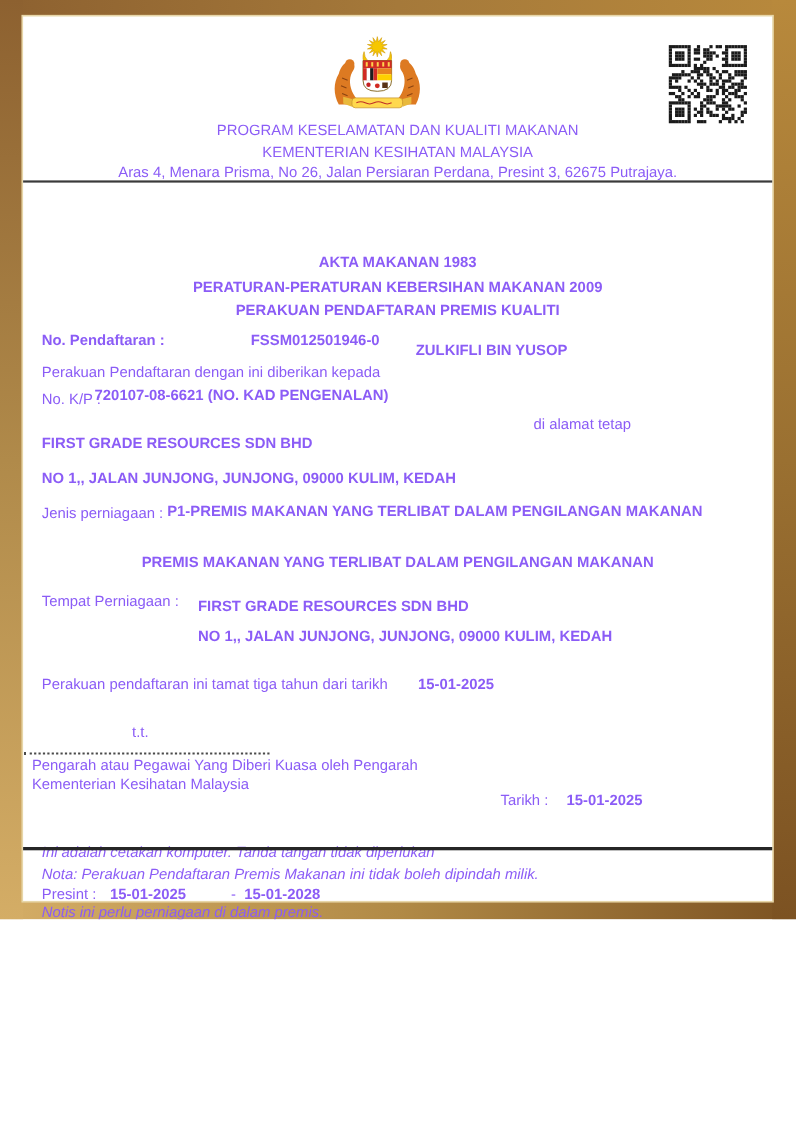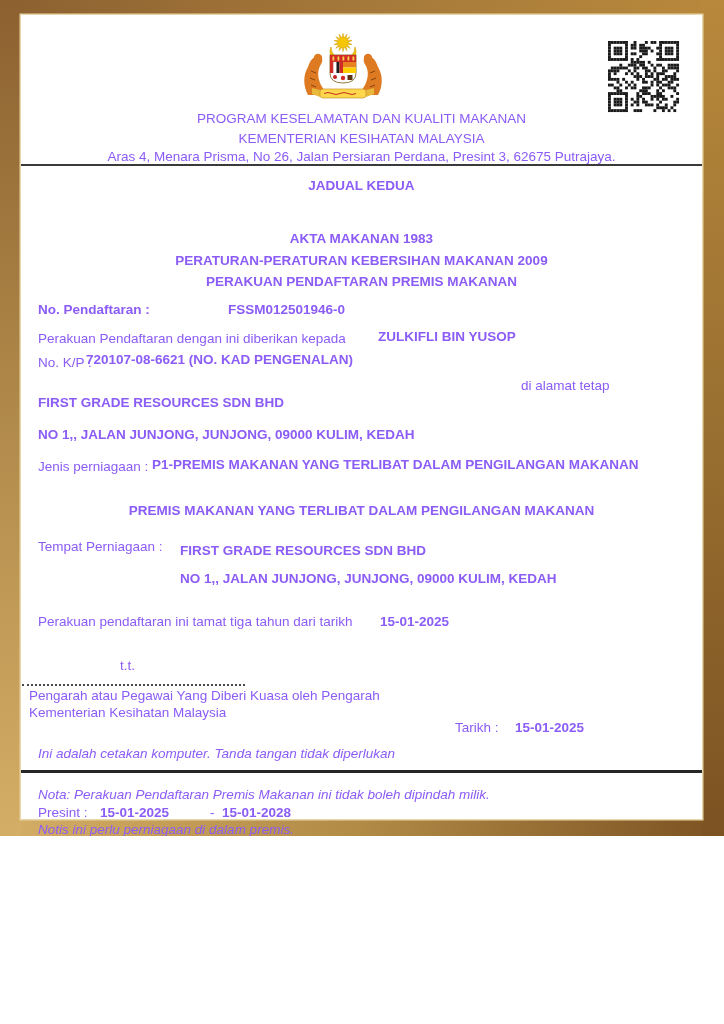--- a/index.html
+++ b/index.html
@@ -391,33 +391,32 @@
           <rect x="62.64" y="71.16" width="2.89" height="2.89"></rect>
           <rect x="68.32" y="71.16" width="2.89" height="2.89"></rect>
         </g>
     </svg>
 
     <div class="ln ctr" style="top:96px">PROGRAM KESELAMATAN DAN KUALITI MAKANAN</div>
     <div class="ln ctr" style="top:116px">KEMENTERIAN KESIHATAN MALAYSIA</div>
     <div class="ln ctr" style="top:134px">Aras 4, Menara Prisma, No 26, Jalan Persiaran Perdana, Presint 3, 62675 Putrajaya.</div>
     <div class="rule rule-thin"></div>
 
-    <div class="ln ctr b" style="top:163px">JADUAL KEDUA</div>
     <div class="ln ctr b" style="top:216px">AKTA MAKANAN 1983</div>
     <div class="ln ctr b" style="top:238px">PERATURAN-PERATURAN KEBERSIHAN MAKANAN 2009</div>
-    <div class="ln ctr b" style="top:259px">PERAKUAN PENDAFTARAN PREMIS MAKANAN</div>
+    <div class="ln ctr b" style="top:259px">PERAKUAN PENDAFTARAN PREMIS KUALITI</div>
 
     <div class="ln b" style="left:17px;top:287px">No. Pendaftaran :</div>
     <div class="ln b" style="left:207px;top:287px">FSSM012501946-0</div>
 
     <div class="ln" style="left:17px;top:316px">Perakuan Pendaftaran dengan ini diberikan kepada</div>
-    <div class="ln b" style="left:357px;top:314px">ZULKIFLI BIN YUSOP</div>
+    <div class="ln b" style="left:357px;top:296px">ZULKIFLI BIN YUSOP</div>
     <div class="ln" style="left:17px;top:340px">No. K/P :</div>
     <div class="ln b" style="left:65px;top:337px">720107-08-6621 (NO. KAD PENGENALAN)</div>
-    <div class="ln" style="left:500px;top:363px">di alamat tetap</div>
+    <div class="ln" style="left:464px;top:363px">di alamat tetap</div>
 
     <div class="ln b" style="left:17px;top:380px">FIRST GRADE RESOURCES SDN BHD</div>
     <div class="ln b" style="left:17px;top:412px">NO 1,, JALAN JUNJONG, JUNJONG, 09000 KULIM, KEDAH</div>
 
     <div class="ln" style="left:17px;top:444px">Jenis perniagaan :</div>
     <div class="ln b" style="left:131px;top:442px">P1-PREMIS MAKANAN YANG TERLIBAT DALAM PENGILANGAN MAKANAN</div>
     <div class="ln ctr b" style="top:488px">PREMIS MAKANAN YANG TERLIBAT DALAM PENGILANGAN MAKANAN</div>
 
     <div class="ln" style="left:17px;top:524px">Tempat Perniagaan :</div>
     <div class="ln b" style="left:159px;top:528px">FIRST GRADE RESOURCES SDN BHD</div>
@@ -425,21 +424,21 @@
 
     <div class="ln" style="left:17px;top:599px">Perakuan pendaftaran ini tamat tiga tahun dari tarikh</div>
     <div class="ln b" style="left:359px;top:599px">15-01-2025</div>
 
     <div class="ln" style="left:99px;top:643px">t.t.</div>
     <div class="dotted"></div>
     <div class="ln" style="left:8px;top:673px">Pengarah atau Pegawai Yang Diberi Kuasa oleh Pengarah</div>
     <div class="ln" style="left:8px;top:690px">Kementerian Kesihatan Malaysia</div>
     <div class="ln" style="left:434px;top:705px">Tarikh :</div>
     <div class="ln b" style="left:494px;top:705px">15-01-2025</div>
-    <div class="ln i" style="left:17px;top:731px">Ini adalah cetakan komputer. Tanda tangan tidak diperlukan</div>
+    <div class="ln i" style="left:17px;top:752px">Ini adalah cetakan komputer. Tanda tangan tidak diperlukan</div>
 
     <div class="rule rule-thick"></div>
 
     <div class="ln i" style="left:17px;top:772px">Nota: Perakuan Pendaftaran Premis Makanan ini tidak boleh dipindah milik.</div>
     <div class="ln" style="left:17px;top:790px">Presint :</div>
     <div class="ln b" style="left:79px;top:790px">15-01-2025</div>
     <div class="ln" style="left:189px;top:790px">-</div>
     <div class="ln b" style="left:201px;top:790px">15-01-2028</div>
     <div class="ln i" style="left:17px;top:807px">Notis ini perlu perniagaan di dalam premis.</div>
 

